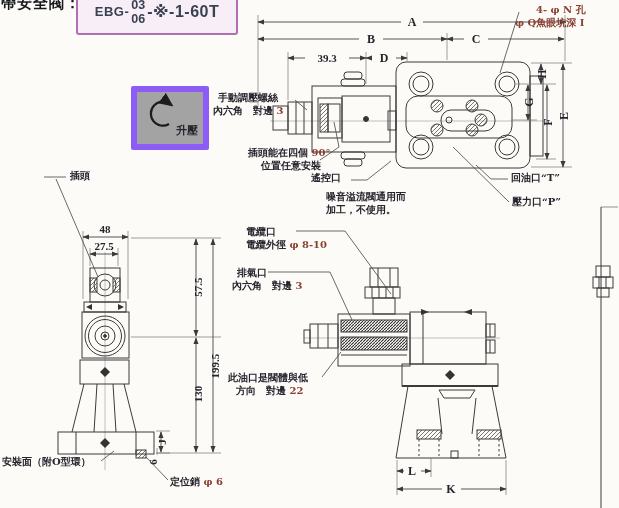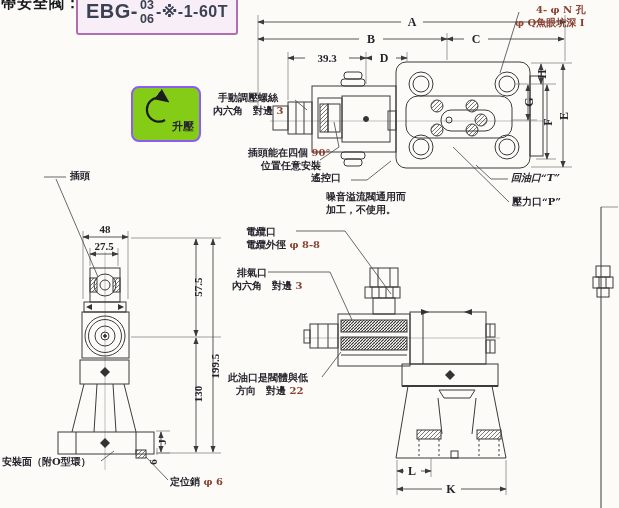--- a/index.html
+++ b/index.html
@@ -14,27 +14,27 @@
   .co .ln{display:block;white-space:nowrap;}
   .num{color:#8a4030;}
   .red{color:#8a4030;}
   
   .title{position:absolute;left:1px;top:-6px;z-index:3;font-size:15px;font-weight:700;
          color:#17181c;letter-spacing:1px;}
   .model-box{position:absolute;left:76px;top:-13px;width:158px;height:44px;z-index:3;
          background:#f7eef7;border:2px solid #b06fae;border-radius:3px;
          display:flex;align-items:center;justify-content:center;gap:2px;
          color:#3a4152;font-weight:700;font-family:"Liberation Sans","DejaVu Sans",sans-serif;}
-  .model-prefix{font-size:20px;letter-spacing:.5px;}
+  .model-prefix{font-size:13px;letter-spacing:.5px;}
   .model-frac{display:flex;flex-direction:column;align-items:center;font-size:12.5px;
          line-height:1.12;margin-top:1px;}
   .model-suffix{font-size:16px;letter-spacing:.5px;}
   
   .sym-box{position:absolute;left:131px;top:86px;width:66px;height:52px;z-index:3;
-         background:#84cc16;border:2px solid #8b5cf6;border-radius:8px;}
+         background:#a3a3a3;border:6px solid #8b5cf6;border-radius:2px;}
   .sym-label{position:absolute;right:5px;bottom:6px;font-size:11px;font-weight:600;
          font-family:"DejaVu Serif","DejaVu Sans",serif;color:#26242c;}
   
   svg text{font-family:"Liberation Serif","DejaVu Serif",serif;font-size:12px;
          fill:#23252b;font-weight:600;}
   svg .small{font-size:11px;}
 </style>
 </head>
 <body>
 
@@ -345,31 +345,31 @@
 
   <div class="co" style="left:311px;top:171px;">
     <span>遙控口</span>
   </div>
 
   <div class="co" style="left:314px;top:190px;">
     <span class="ln" style="padding-left:12px;"><span>噪音溢流閥通用而</span></span>
     <span class="ln" style="padding-left:12px;"><span>加工，不使用。</span></span>
   </div>
 
-  <div class="co" style="left:511px;top:171px;font-style:italic;">
+  <div class="co" style="left:511px;top:171px;">
     <span>回油口“T”</span>
   </div>
 
   <div class="co" style="left:512px;top:195px;">
     <span>壓力口“P”</span>
   </div>
 
   <div class="co" style="left:246px;top:225px;">
     <span class="ln">電纜口</span>
-    <span class="ln"><span>電纜外徑 </span><span class="num">φ 8-8</span></span>
+    <span class="ln"><span>電纜外徑 </span><span class="num">φ 8-10</span></span>
   </div>
 
   <div class="co" style="left:232px;top:266px;">
     <span class="ln" style="padding-left:5px;"><span>排氣口</span></span>
     <span class="ln"><span>內六角　對邊 </span><span class="num">3</span></span>
   </div>
 
   <div class="co" style="left:228px;top:371px;">
     <span class="ln">此油口是閥體與低</span>
     <span class="ln" style="padding-left:8px;"><span>方向　對邊 </span><span class="num">22</span></span>

